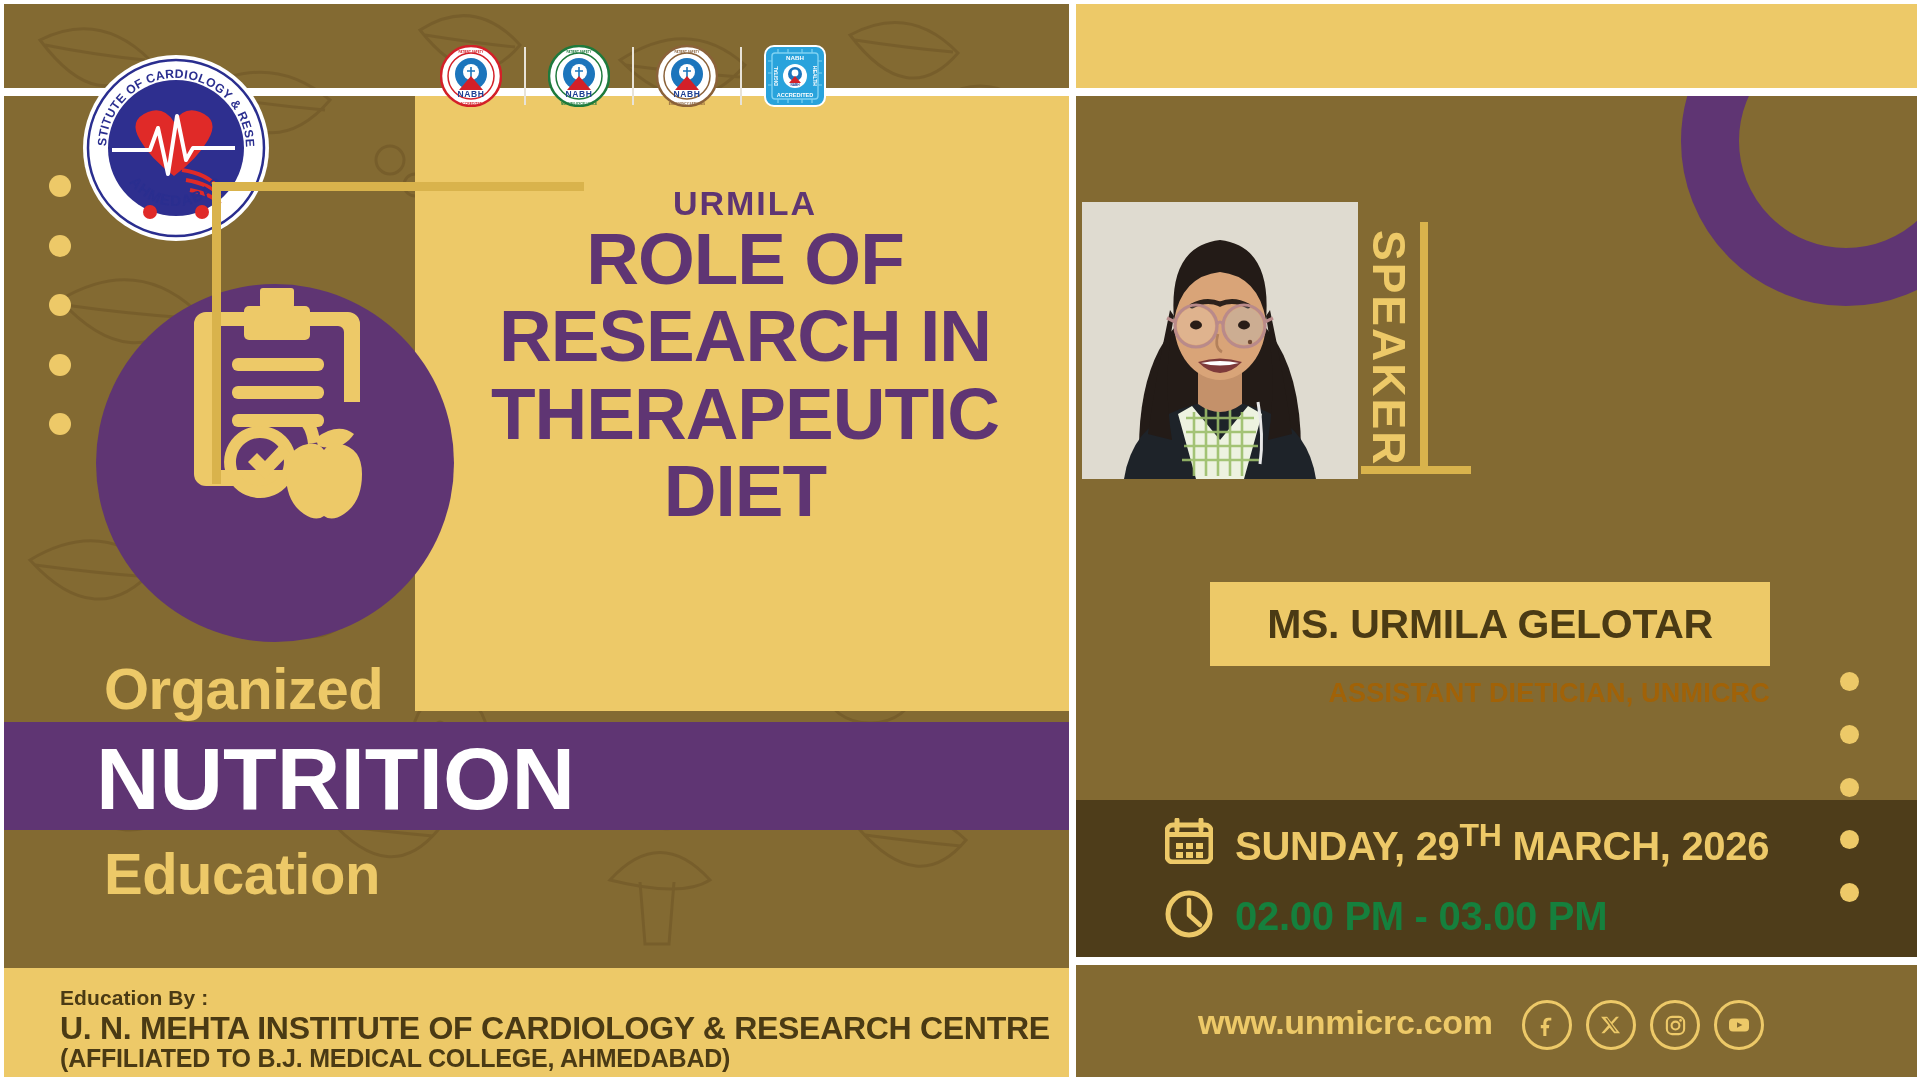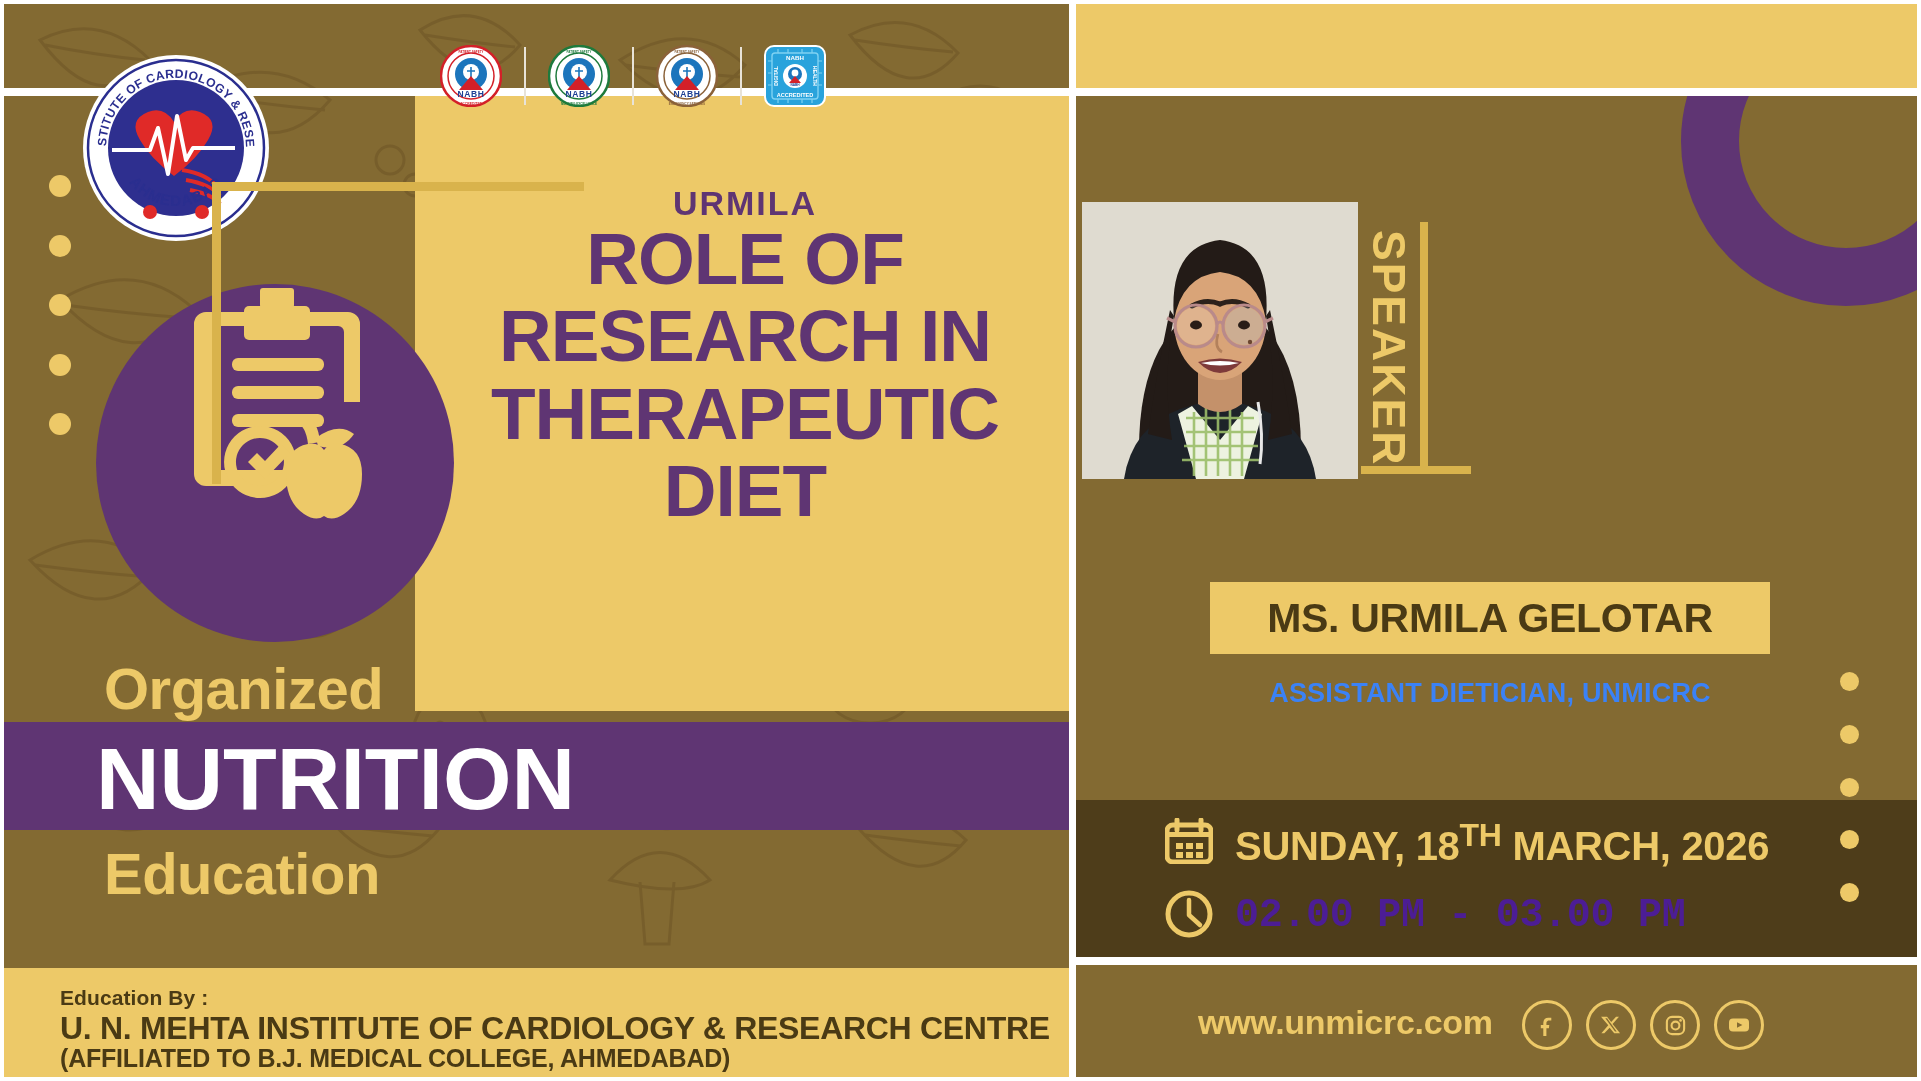--- a/index.html
+++ b/index.html
@@ -56,33 +56,33 @@
   .pf-t{position:absolute;left:0;top:0;width:372px;height:9px;background:#D9B34C;}
   .pf-l{position:absolute;left:0;top:0;width:9px;height:302px;background:#D9B34C;}
   .photo{position:absolute;left:1082px;top:202px;width:276px;height:277px;z-index:15;overflow:hidden;background:#DFDBD0;}
   .photo svg{position:absolute;left:0;top:0;}
 
   .speaker-vert{position:absolute;left:1362px;top:230px;z-index:16;
                 writing-mode:vertical-rl;font-size:46px;font-weight:bold;color:#EDC968;letter-spacing:2px;}
   .speaker-bar{position:absolute;left:1420px;top:222px;width:8px;height:250px;background:#D9B34C;z-index:16;}
   .speaker-bar2{position:absolute;left:1361px;top:466px;width:110px;height:8px;background:#D9B34C;z-index:16;}
 
-  .name-box{position:absolute;left:1210px;top:582px;width:560px;height:72px;background:#EDC968;z-index:18;
+  .name-box{position:absolute;left:1210px;top:582px;width:560px;height:84px;background:#EDC968;z-index:18;
             display:flex;align-items:center;justify-content:center;}
   .name-box span{font-size:41px;font-weight:bold;color:#4A3A14;letter-spacing:-.3px;}
-  .desig{position:absolute;left:1210px;top:678px;width:560px;text-align:center;z-index:18;
-         font-size:27px;font-weight:bold;color:#3b82f6;letter-spacing:.2px;}
+  .desig{position:absolute;left:1210px;top:678px;width:560px;text-align:right;z-index:18;
+         font-size:27px;font-weight:bold;color:#a16207;letter-spacing:.2px;}
 
   .dark-band{position:absolute;left:1076px;top:800px;width:845px;height:157px;background:#4E3D1A;z-index:17;}
   .dt-row{position:absolute;z-index:19;display:flex;align-items:center;gap:22px;}
   .dt-date{left:1165px;top:818px;}
   .dt-time{left:1165px;top:890px;}
   .dt-text{font-size:40px;font-weight:bold;line-height:1;letter-spacing:-.3px;}
   .dt-date .dt-text{color:#EDC968;}
-  .dt-time .dt-text{color:#4c1d95;font-family:Liberation Mono, monospace;}
+  .dt-time .dt-text{color:#15803d;}
   .dt-text sup{font-size:32px;vertical-align:super;}
 
   .rp-dots{position:absolute;left:1840px;top:672px;width:26px;height:230px;z-index:21;
            display:flex;flex-direction:column;justify-content:space-between;}
   .rp-dots i{display:block;width:19px;height:19px;border-radius:50%;background:#EDC968;}
 
   .rp-footer{position:absolute;left:1076px;top:965px;width:845px;height:116px;background:#836A32;z-index:17;}
   .site{position:absolute;left:1198px;top:1003px;font-size:34px;font-weight:bold;color:#EDC968;z-index:19;letter-spacing:-.3px;}
   .socials{position:absolute;left:1522px;top:1000px;display:flex;gap:14px;z-index:19;}
   .soc{width:44px;height:44px;border-radius:50%;border:3px solid #EDC968;display:flex;align-items:center;justify-content:center;}
@@ -397,21 +397,21 @@
         <g fill="#EDC968">
           <rect x="11" y="25" width="7" height="6"></rect>
             <rect x="21" y="25" width="7" height="6"></rect>
             <rect x="31" y="25" width="7" height="6"></rect>
           <rect x="11" y="34" width="7" height="6"></rect>
             <rect x="21" y="34" width="7" height="6"></rect>
             <rect x="31" y="34" width="7" height="6"></rect>
         </g>
       </svg>
     </span>
-    <span class="dt-text"><span>SUNDAY, 18</span><sup>TH</sup><span> MARCH, 2026</span></span>
+    <span class="dt-text"><span>SUNDAY, 29</span><sup>TH</sup><span> MARCH, 2026</span></span>
   </div>
 
   <div class="dt-row dt-time">
     <span>
       <svg viewBox="0 0 48 48" width="48" height="48" aria-hidden="true">
         <circle cx="24" cy="24" r="21" fill="none" stroke="#EDC968" stroke-width="5"></circle>
         <path d="M24 10 v15 l11 10" stroke="#EDC968" stroke-width="4.5" fill="none" stroke-linecap="round" stroke-linejoin="round"></path>
       </svg>
     </span>
     <span class="dt-text">02.00 PM - 03.00 PM</span>

